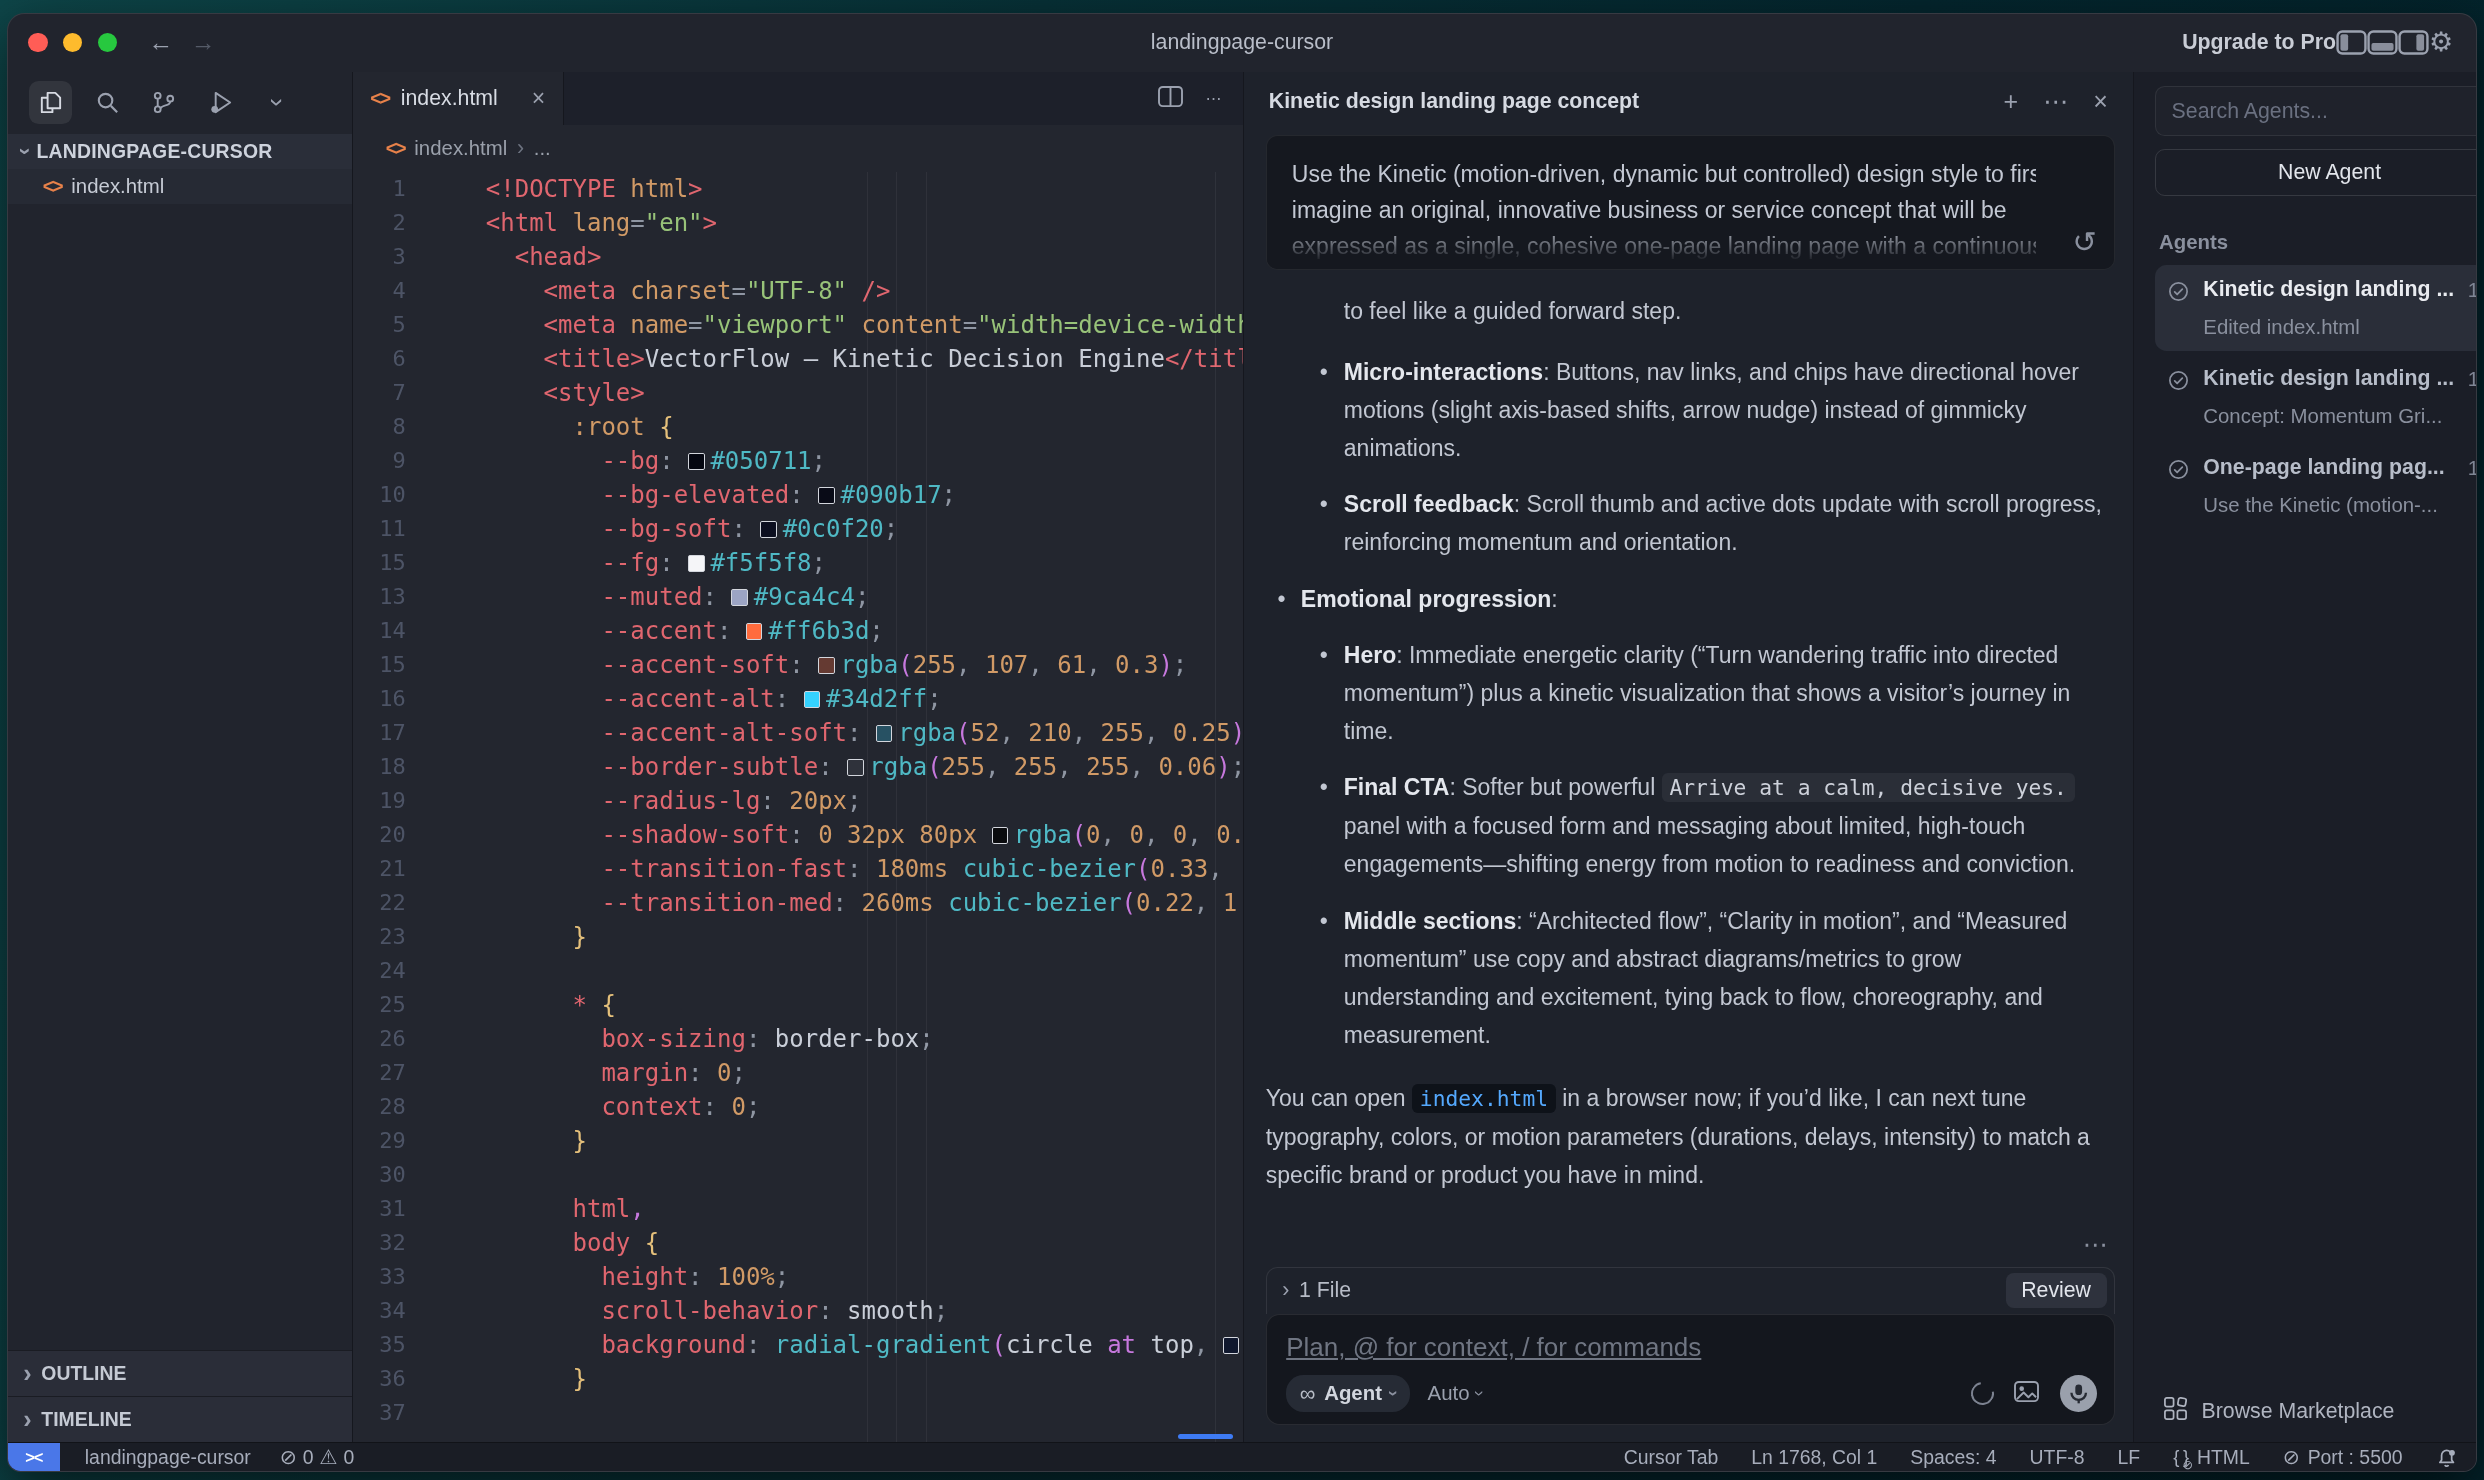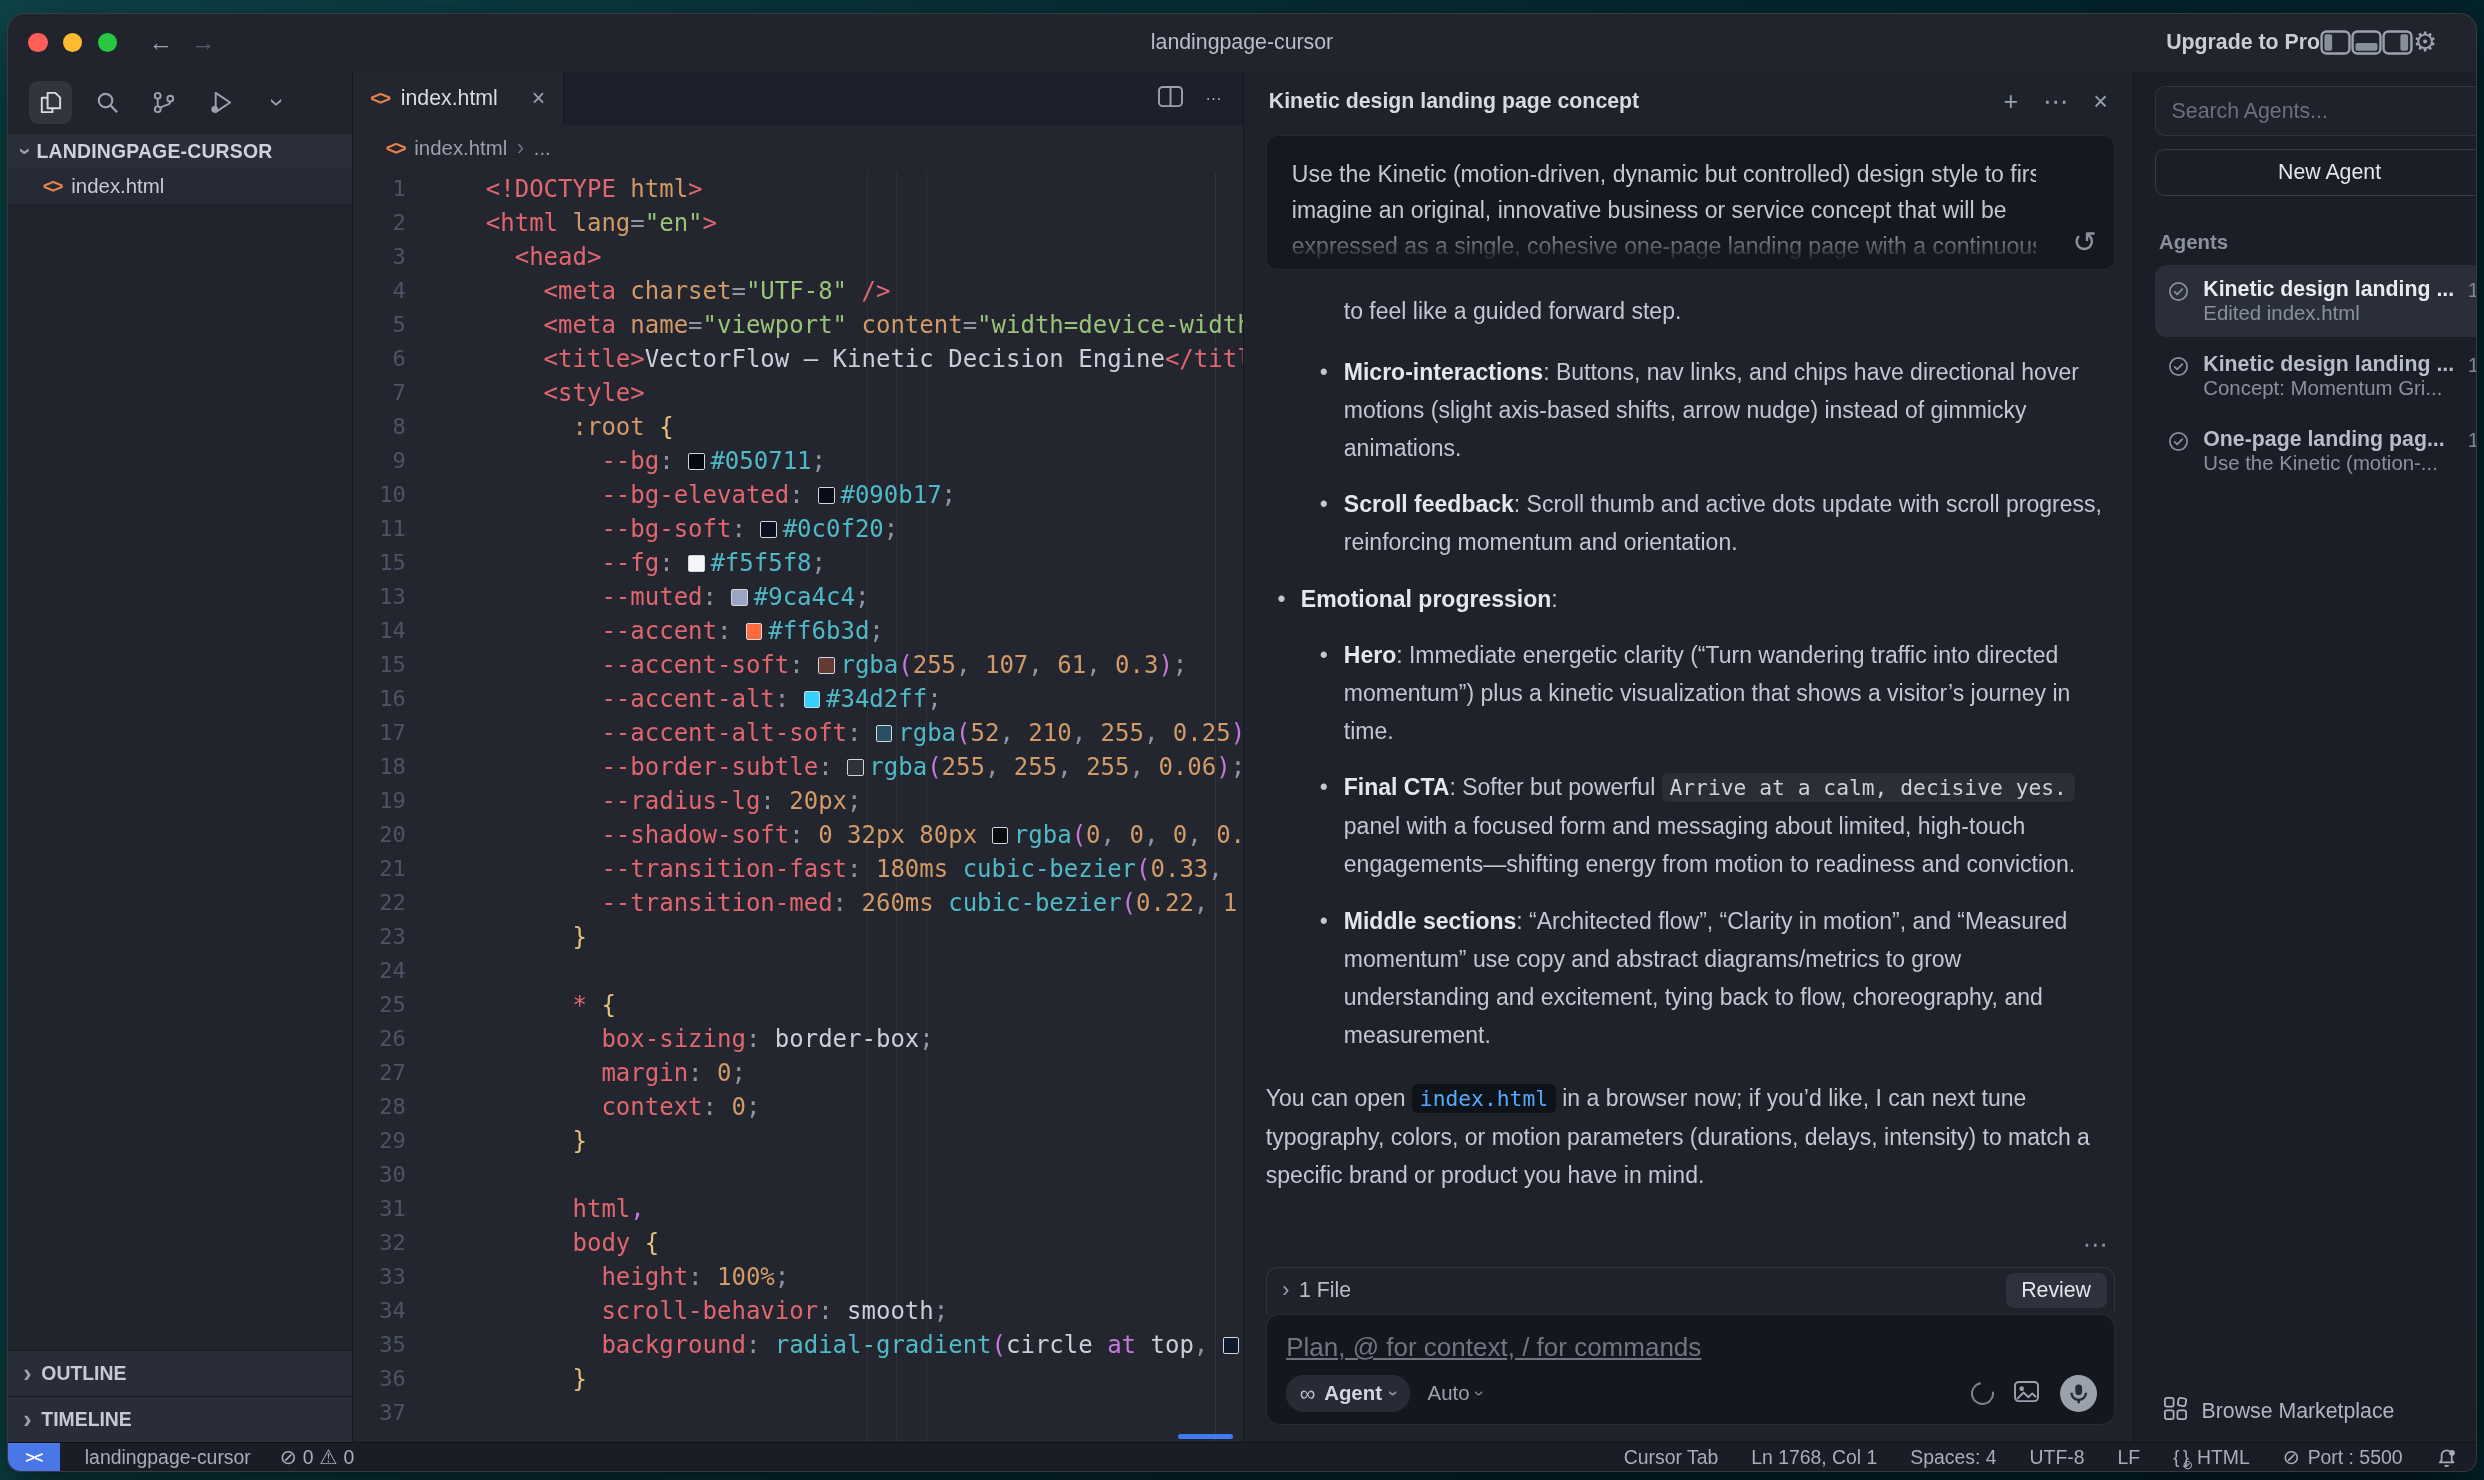--- a/index.html
+++ b/index.html
@@ -13,21 +13,21 @@
     box-shadow:0 19.4px 58px rgba(0,0,0,0.6); }
 
   
   .titlebar { height:58px; flex:0 0 58px; display:flex; align-items:center; position:relative; }
   .traffic { display:flex; gap:15.5px; padding:0 0 0 20.4px; }
   .tl { width:19.4px; height:19.4px; border-radius:50%; display:inline-block; }
   .tl.red{background:#ff5d56;} .tl.yellow{background:#febb2d;} .tl.green{background:#27c83f;}
   .navarrows { display:flex; gap:17.5px; margin-left:31px; color:#9ba1af; font-size:25px; }
   .navarrows .dim { color:#555b68; }
   .tb-title { position:absolute; left:50%; transform:translateX(-50%); color:#b9bec9; font-size:21.3px; }
-  .tb-right { margin-left:auto; display:flex; align-items:center; padding-right:39px;
+  .tb-right { margin-left:auto; display:flex; align-items:center; padding-right:23px;
     color:#9ba1af; font-size:21.3px; }
   .tb-right .upg { color:#c9cdd6; font-weight:600; }
   .tb-right svg { display:block; }
   .gear { font-size:27px; line-height:1; }
 
   .main { flex:1; display:flex; min-height:0; }
 
   
   .sidebar { width:345px; flex:0 0 345px; background:#21242d; border-right:1px solid #15171e;
     display:flex; flex-direction:column; position:relative; }
@@ -122,21 +122,21 @@
   .search-input::placeholder { color:#6a7080; }
   .newagent-btn { margin-top:12.6px; height:47px; border:1px solid rgba(255,255,255,0.12); border-radius:9.7px;
     background:transparent; color:#e2e5eb; font-size:21.3px; display:flex; align-items:center; justify-content:center; }
   .agents-heading { margin:35px 0 11.6px 3.9px; color:#8a909e; font-size:20.4px; font-weight:600; }
   .agent-item { border-radius:11.6px; padding:11.6px 13.6px 11.6px 11.6px; display:flex; gap:13.6px; margin-bottom:3.9px; }
   .agent-item.sel { background:#2a2e39; }
   .agent-check { color:#8a909e; flex:0 0 23px; padding-top:2.9px; }
   .agent-mid { flex:1; min-width:0; }
   .agent-title { color:#b7bdc9; font-size:21.3px; font-weight:600; white-space:nowrap; overflow:hidden; }
   .agent-item.sel .agent-title { color:#e9ebf0; }
-  .agent-sub { color:#8a909e; font-size:20.4px; margin-top:0; white-space:nowrap; overflow:hidden; }
+  .agent-sub { color:#8a909e; font-size:20.4px; margin-top:14px; white-space:nowrap; overflow:hidden; }
   .agent-time { color:#7f8695; font-size:20.4px; padding-top:1.9px; }
   .ag-spacer { flex:1; }
   .marketplace { display:flex; align-items:center; gap:13.6px; color:#b0b5c1; font-size:21.3px; padding-left:7.8px; }
 
   
   .statusbar { height:29px; flex:0 0 29px; background:#1a1d25; border-top:1px solid #111318;
     display:flex; align-items:center; color:#a7adbb; font-size:19.4px; }
   .remote-btn { width:52px; height:100%; background:#4a77e8; color:#fff; display:flex; align-items:center;
     justify-content:center; font-size:16.5px; font-weight:700; letter-spacing:-1px; }
   .sb-left { display:flex; align-items:center; gap:29px; padding-left:25px; }

